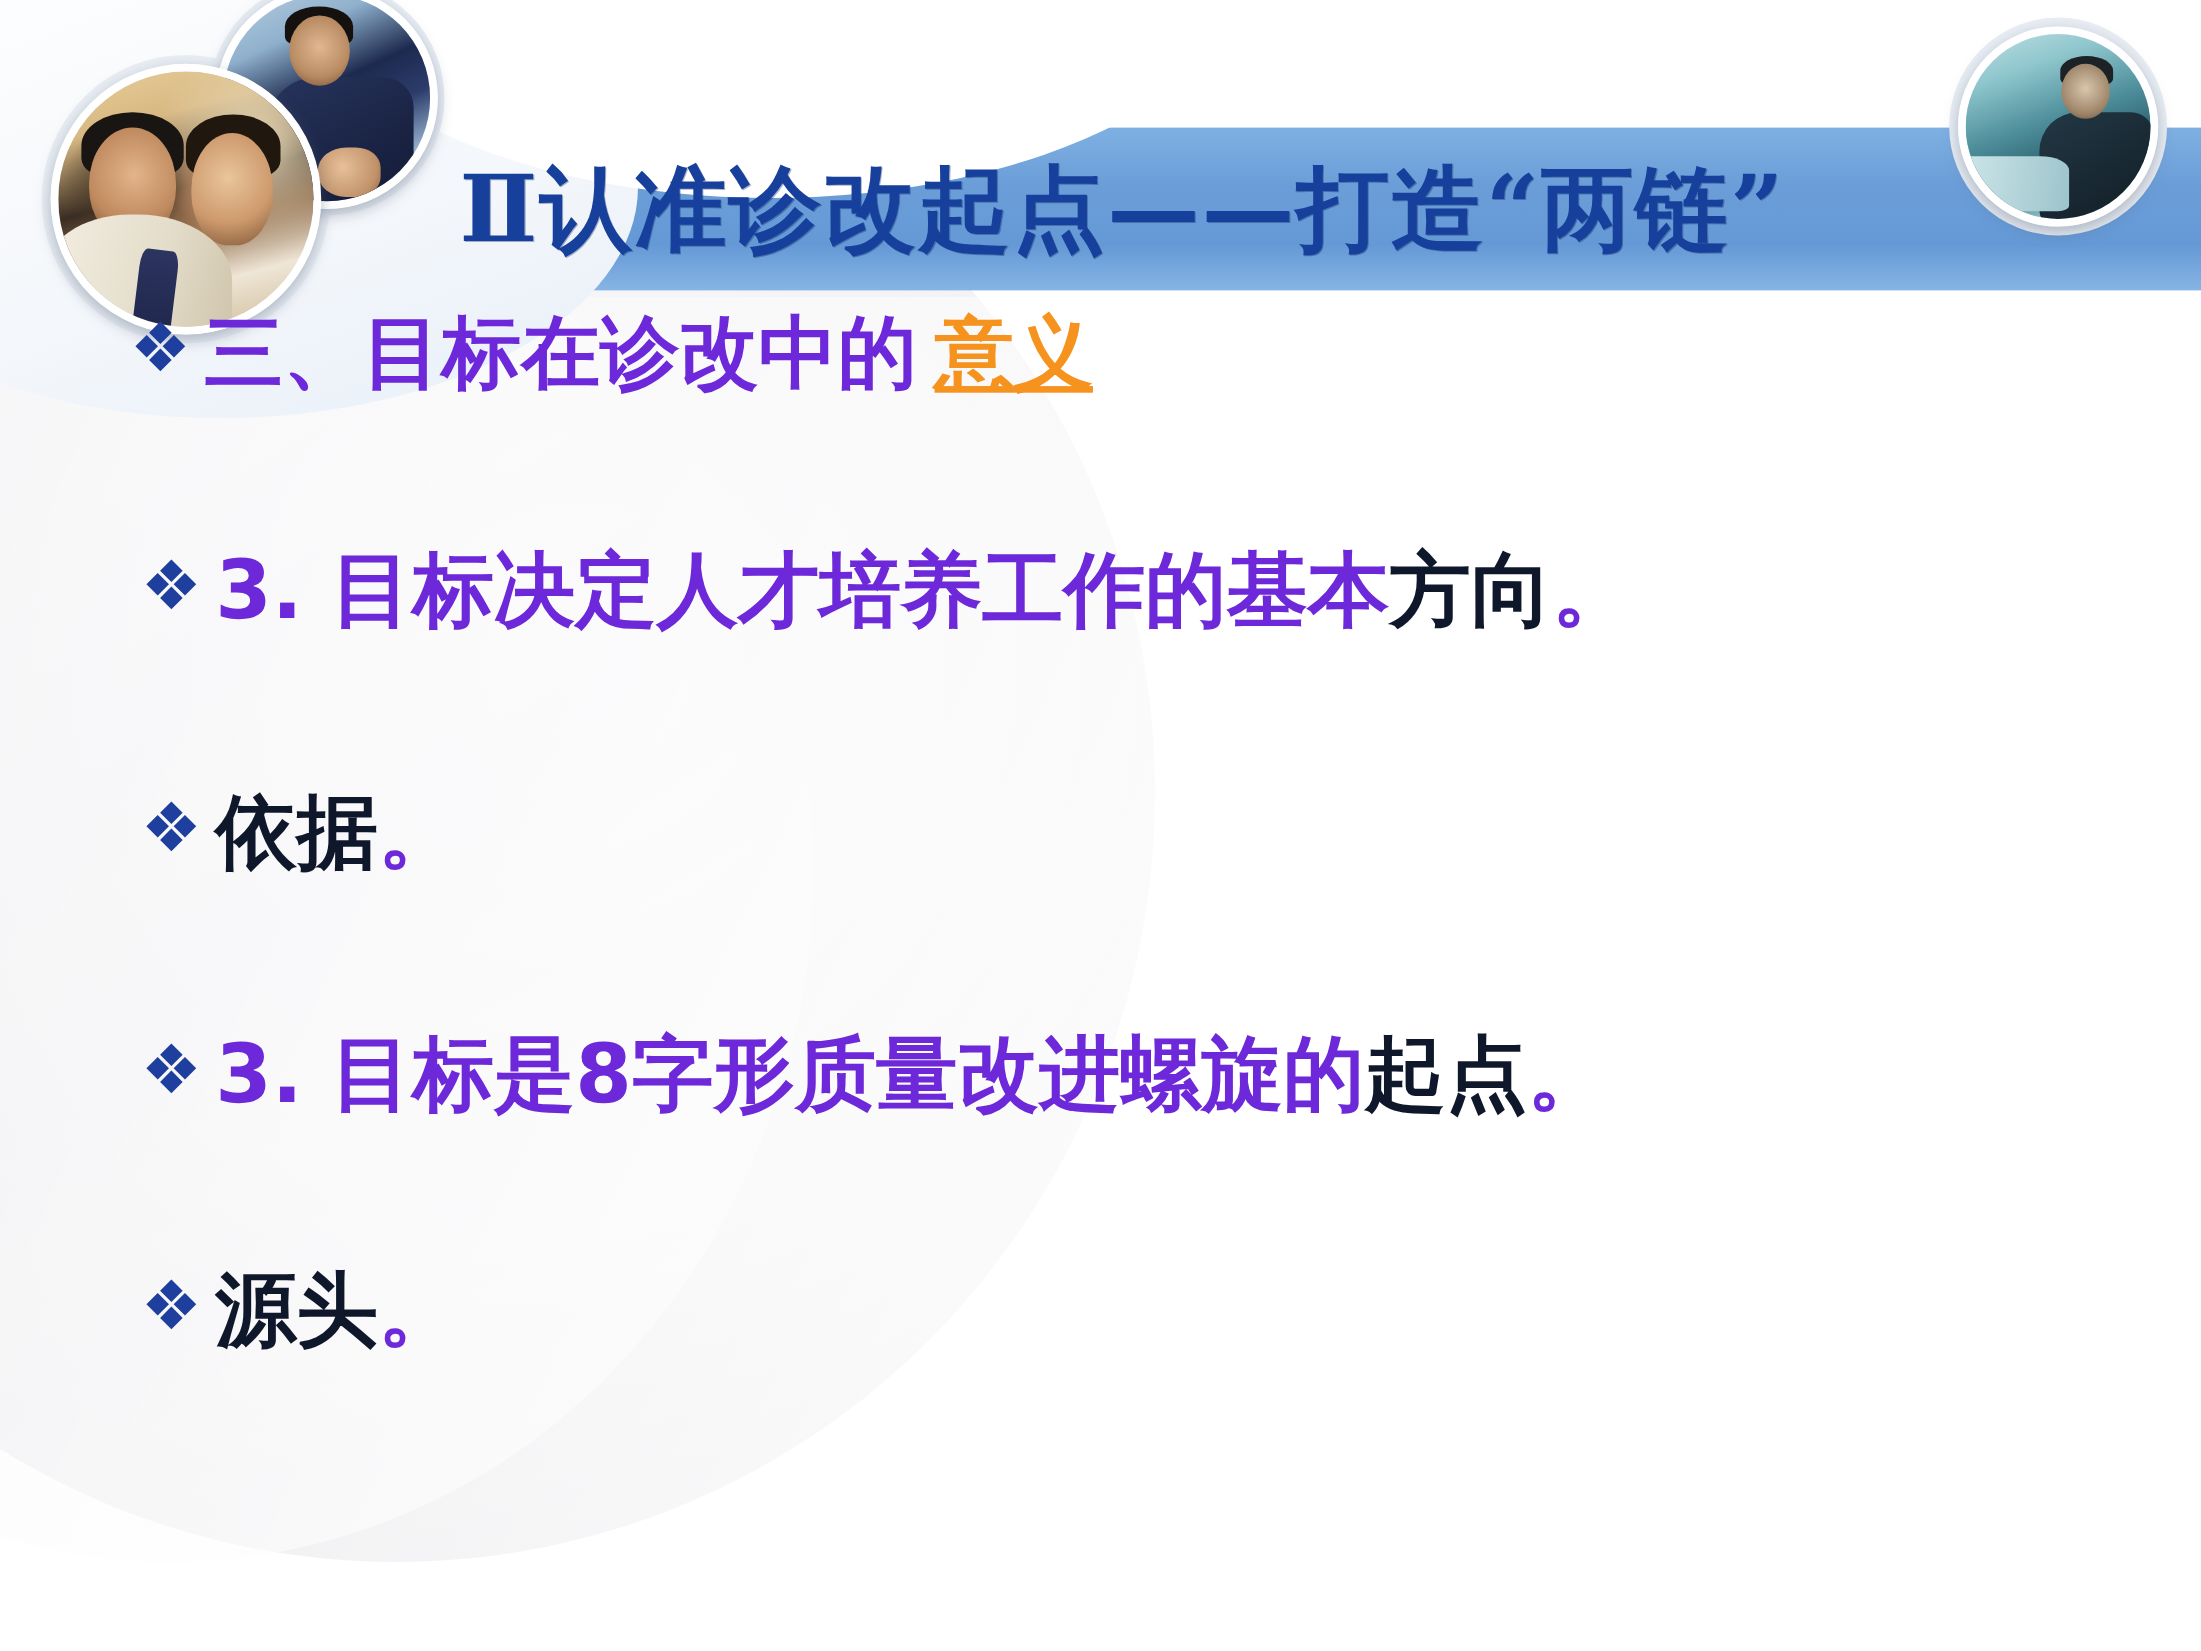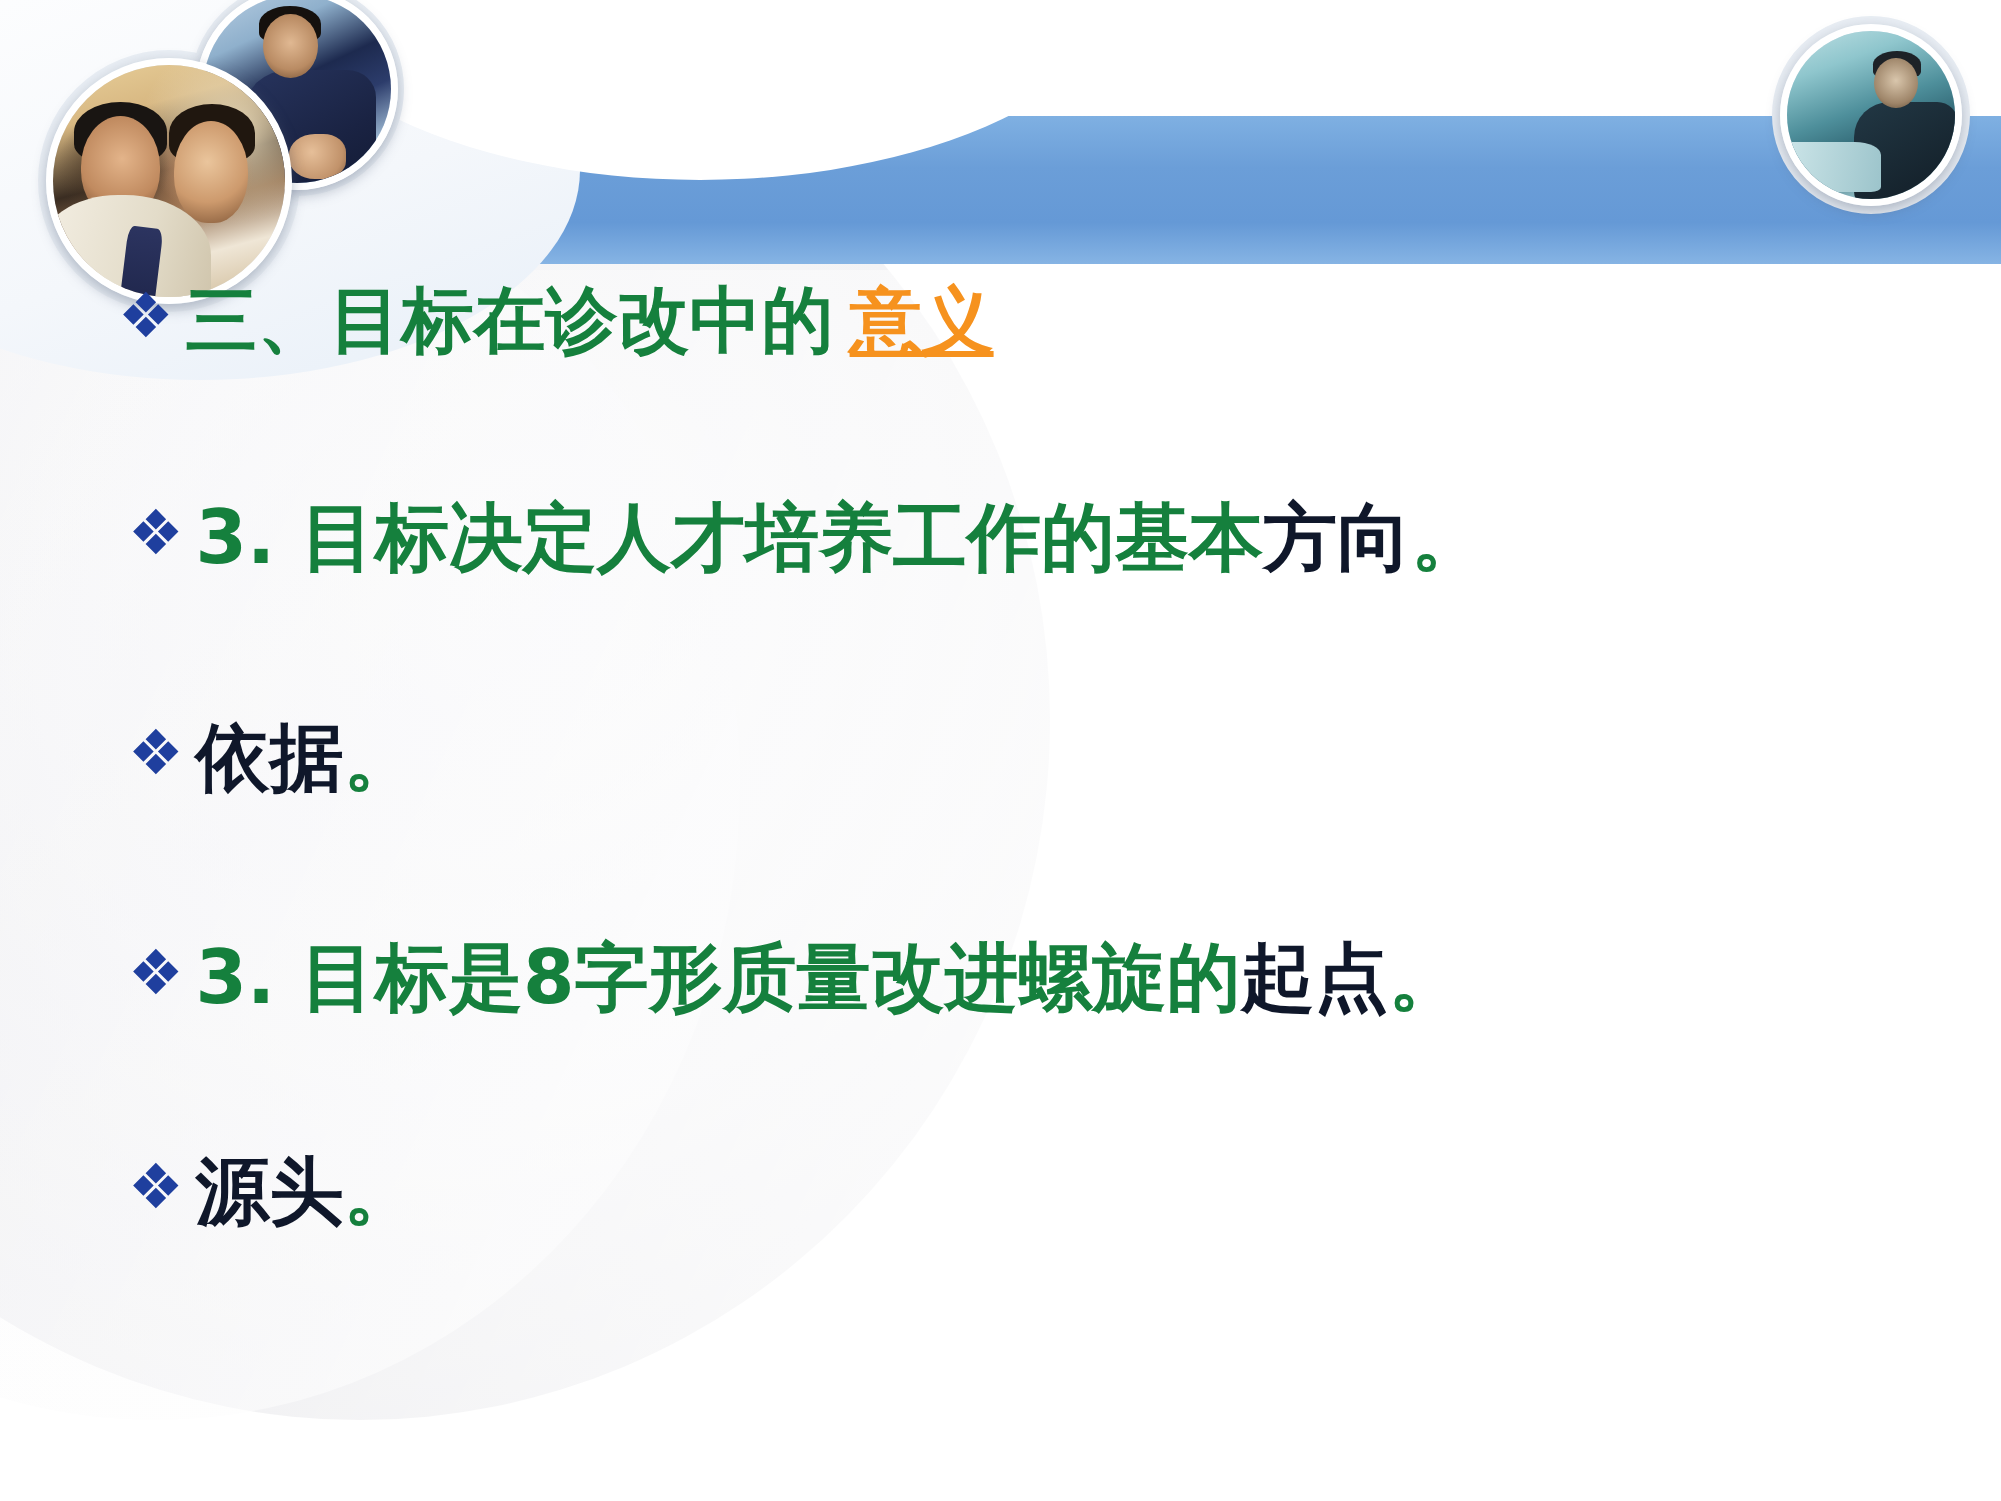--- a/index.html
+++ b/index.html
@@ -206,21 +206,21 @@
     line-height:1;
   }
   .dia{
     display:inline-block;
     margin-right:12px;
     color:#1f3f9e;
     font-size:62px;
     line-height:1;
     transform:translateY(-4px);
   }
-  .t-navy{color:#15803d;}
+  .t-navy{color:#6d28d9;}
   .t-orange{color:#f6921e;text-decoration:underline;text-decoration-thickness:6px;text-underline-offset:6px;margin-left:16px;}
   .t-red{color:#0f172a;}
 
   .b0{left:118px;top:20px;font-size:72px;}
   .b1{left:128px;top:236px;font-size:74px;}
   .b2{left:128px;top:456px;font-size:74px;}
   .b3{left:128px;top:676px;font-size:74px;}
   .b4{left:128px;top:890px;font-size:74px;}
 </style>
 </head>
@@ -230,20 +230,23 @@
 
   <div class="bg-arc"></div>
   <div class="bg-arc2"></div>
   <div class="body-sheen"></div>
 
   <div class="header-top-white"></div>
   <div class="header-band"></div>
   <div class="header-swoosh"></div>
   <div class="header-swoosh2"></div>
 
+  <div class="title">
+    <span class="title-text">Ⅱ认准诊改起点——打造“两链”</span>
+  </div>
 
   <div class="pc-ring" style="left:190px;top:-18px;width:214px;height:214px;"></div>
   <div class="pc pc-top">
     <div class="ph"></div>
     <div class="ph-suit"></div>
     <div class="ph-hair"></div>
     <div class="ph-head"></div>
     <div class="ph-hand"></div>
   </div>
 

